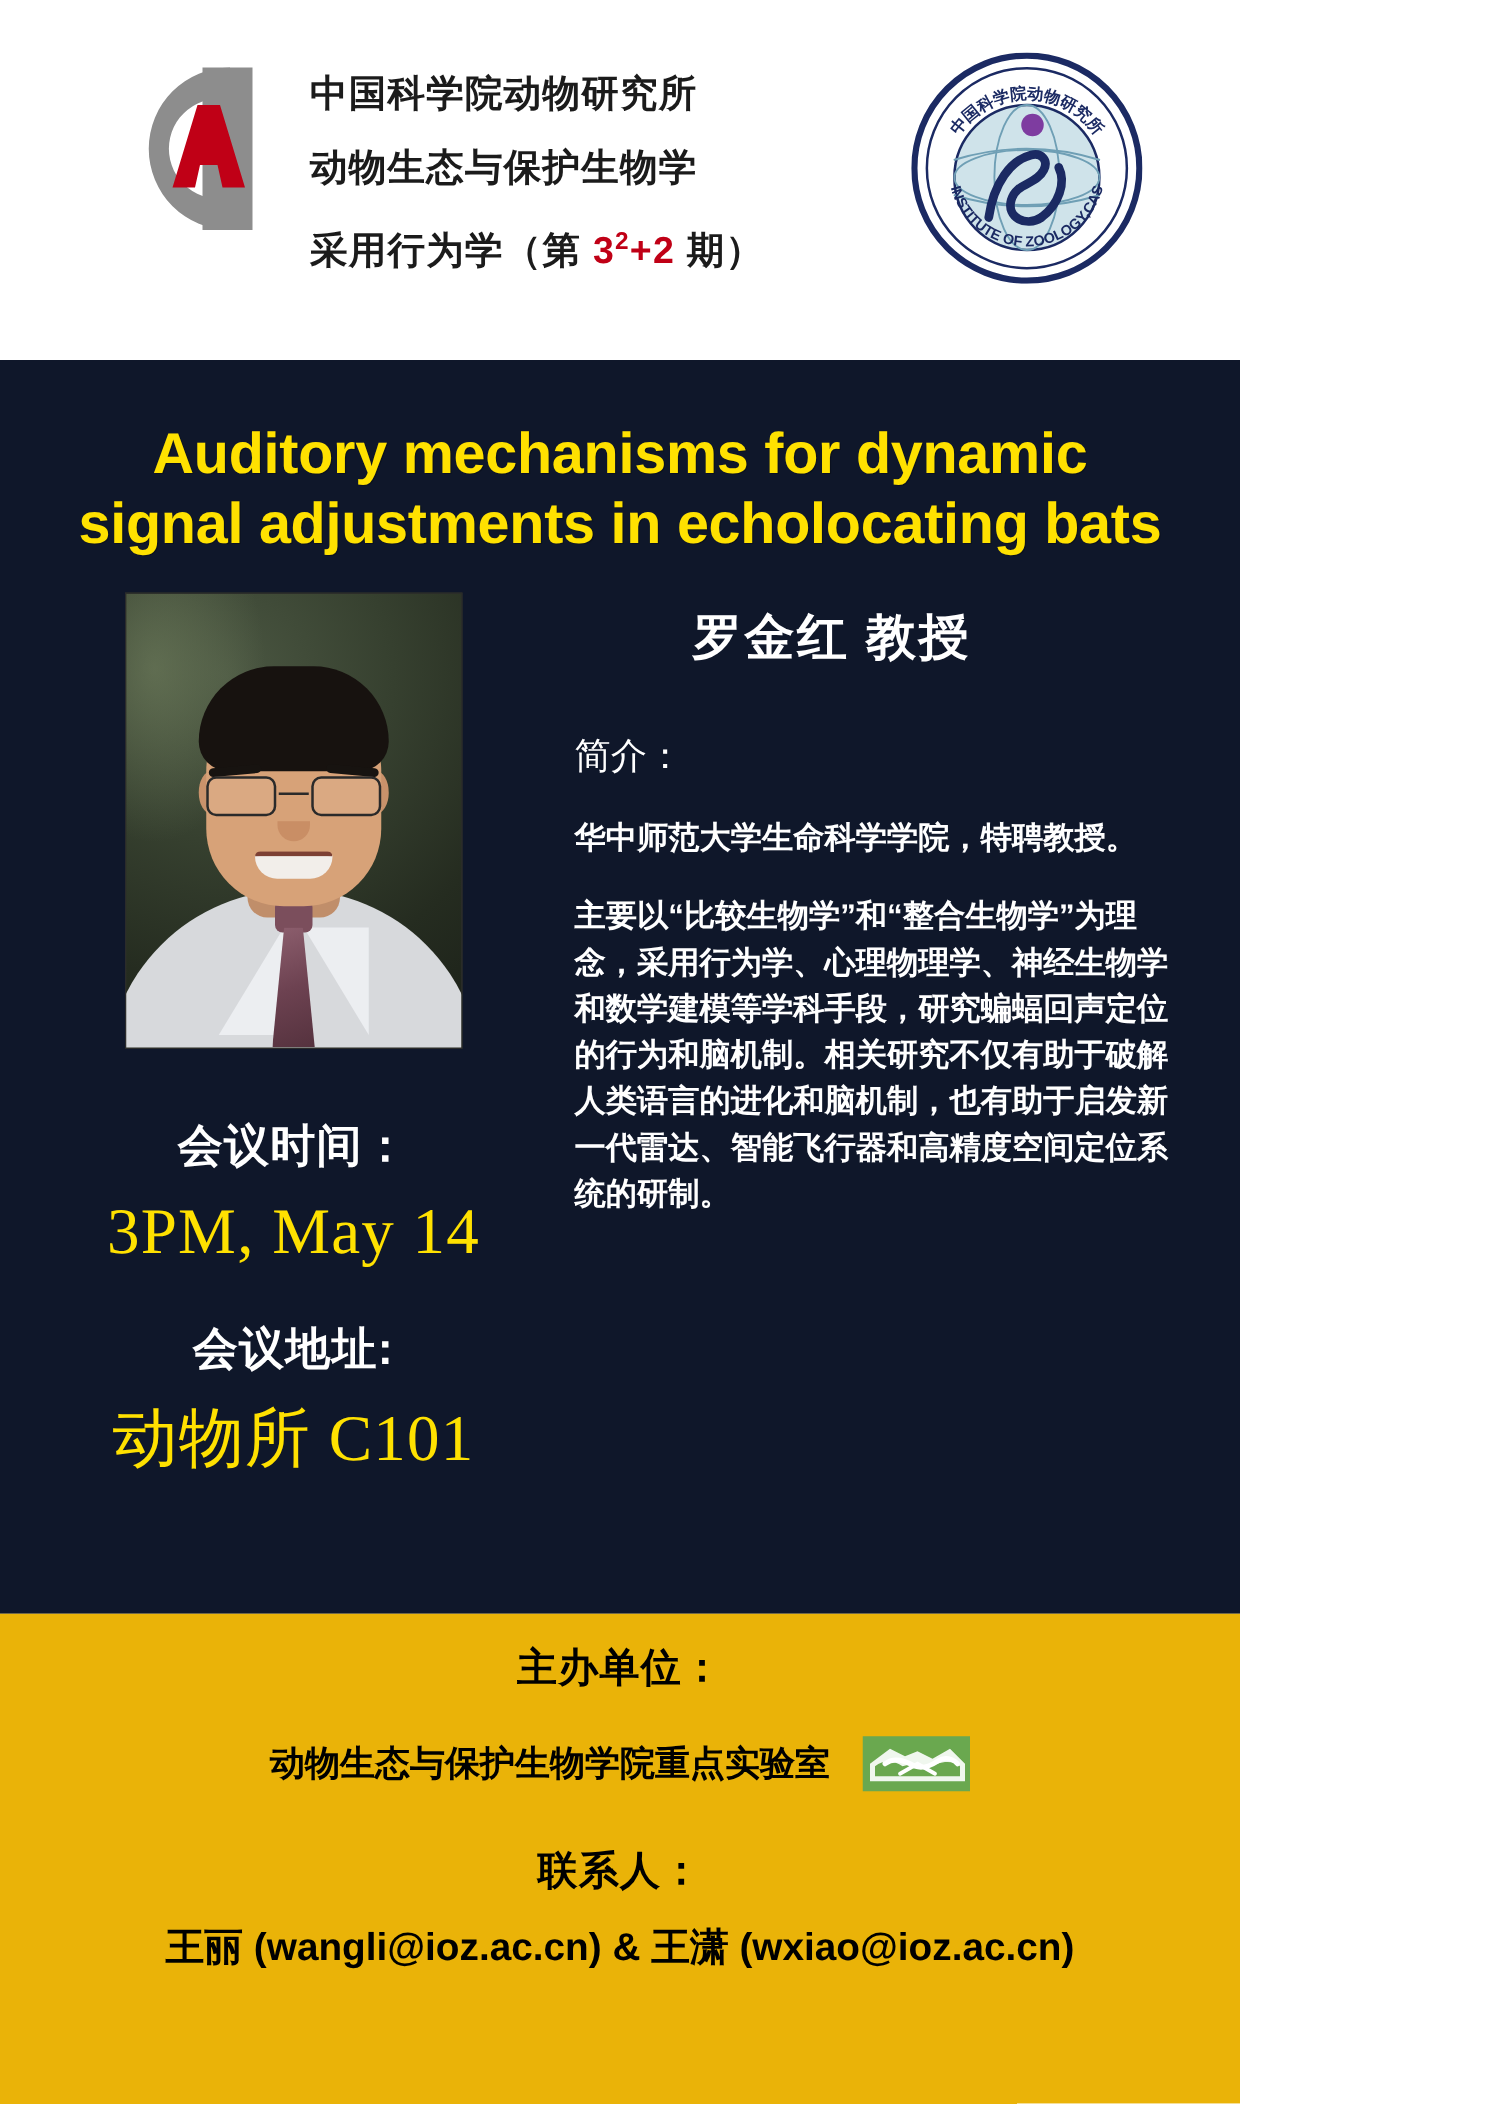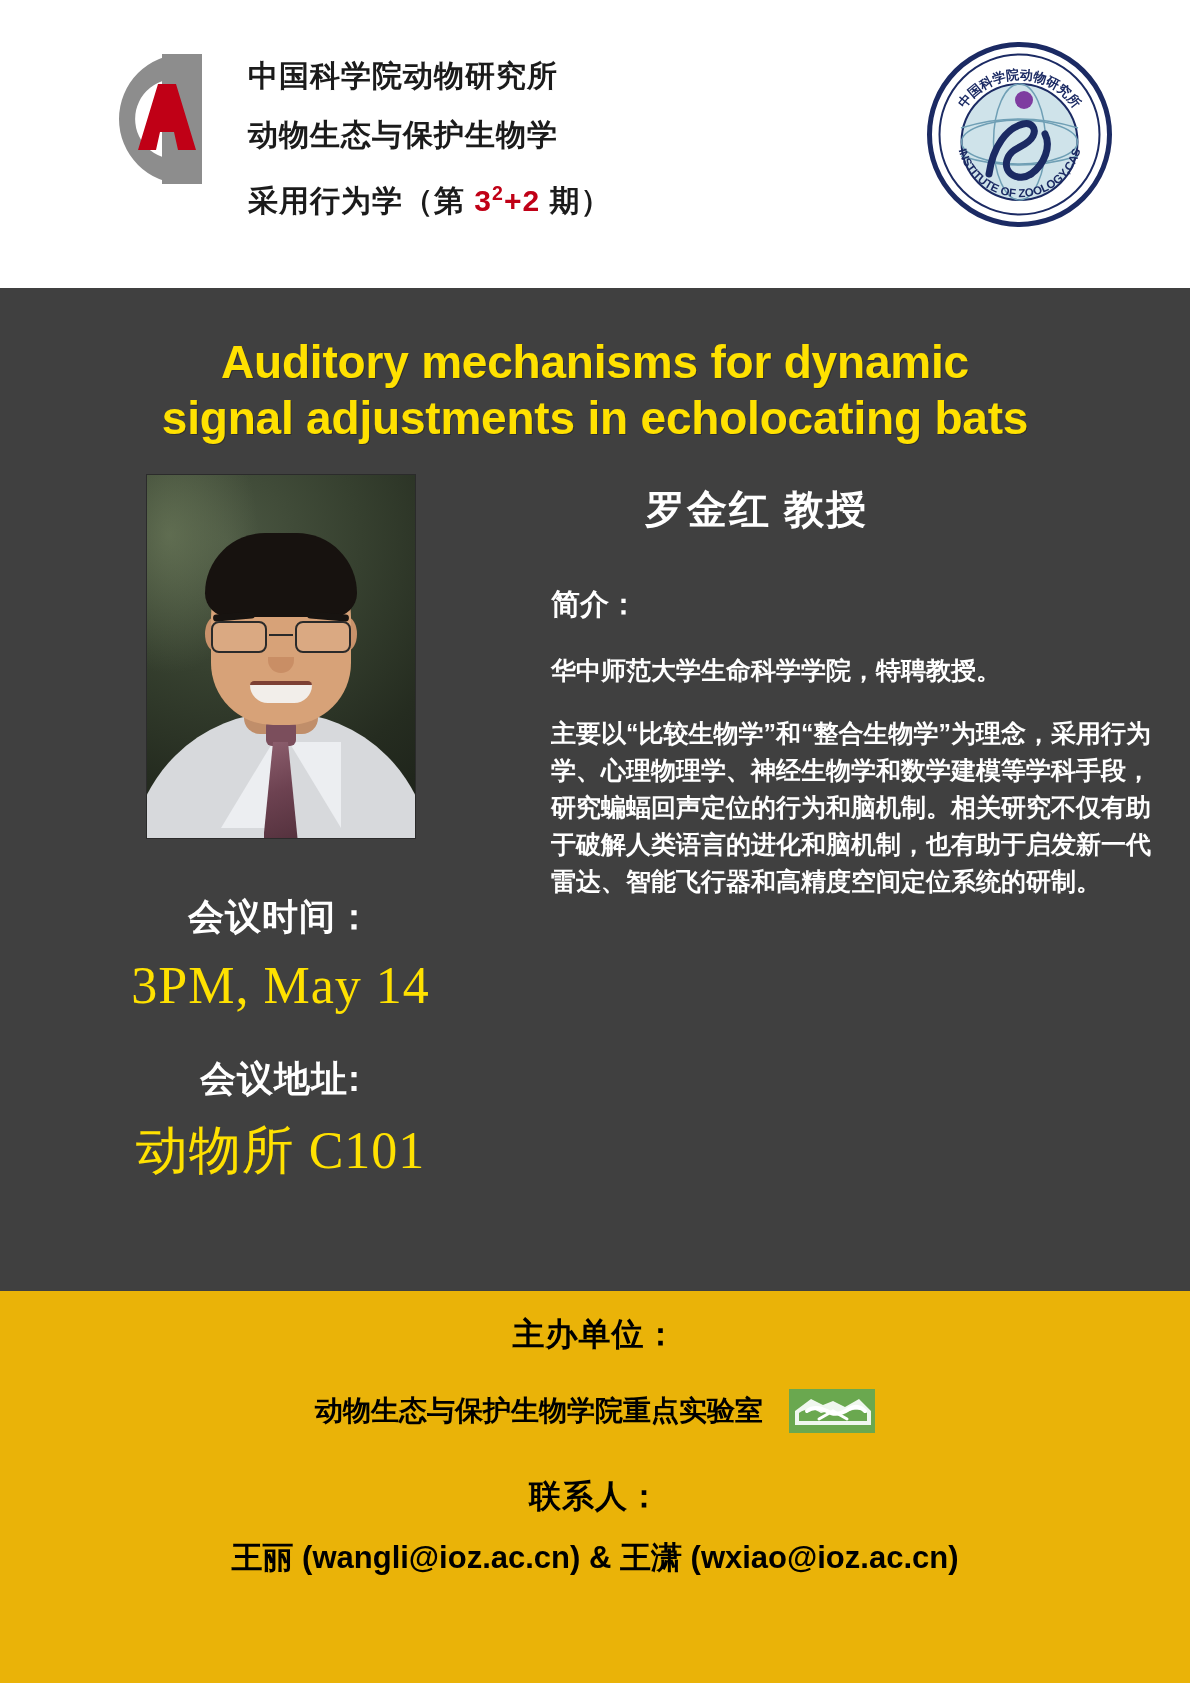--- a/index.html
+++ b/index.html
@@ -4,21 +4,21 @@
 <style>
   * { box-sizing: border-box; margin: 0; padding: 0; }
   html, body {
     width: 1190px;
     height: 1683px;
     background: #ffffff;
     font-family: "Liberation Sans", sans-serif;
   }
   .poster {
     position: relative;
-    width: 1190px;
+    width: 992px;
     height: 1683px;
     background: #ffffff;
     overflow: hidden;
   }
 
   
   .header {
     position: relative;
     height: 288px;
     background: #ffffff;
@@ -56,21 +56,21 @@
     position: absolute;
     right: 78px;
     top: 42px;
     width: 185px;
     height: 185px;
   }
 
   
   .body-grey {
     position: relative;
-    background: #404040;
+    background: #0f172a;
     height: 1003px;
     padding: 0;
   }
   .talk-title {
     padding-top: 46px;
     text-align: center;
     color: #ffe100;
     font-size: 46px;
     font-weight: bold;
     line-height: 56px;
@@ -250,21 +250,21 @@
     color: #ffffff;
     font-size: 40px;
     font-weight: bold;
     letter-spacing: 2px;
   }
   .bio-label {
     margin-top: 48px;
     padding-left: 6px;
     color: #ffffff;
     font-size: 29px;
-    font-weight: bold;
+    font-weight: normal;
   }
   .bio-p {
     margin-top: 26px;
     padding-left: 6px;
     padding-right: 10px;
     color: #ffffff;
     font-size: 25px;
     font-weight: bold;
     line-height: 38px;
   }

